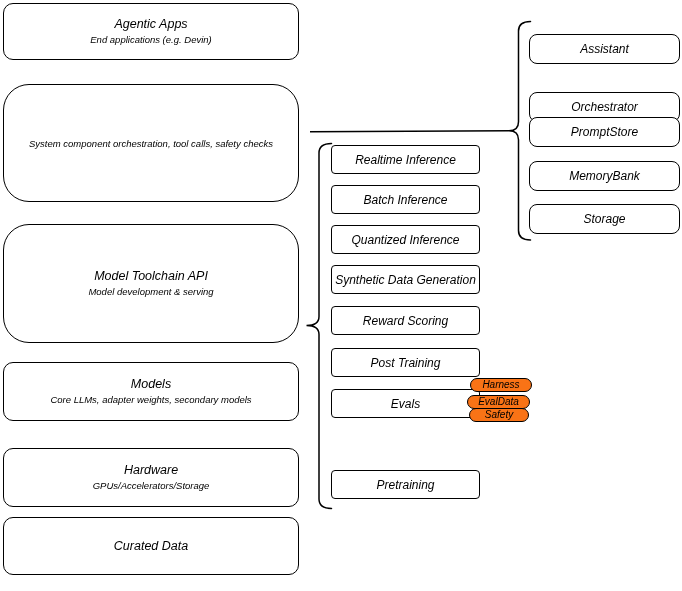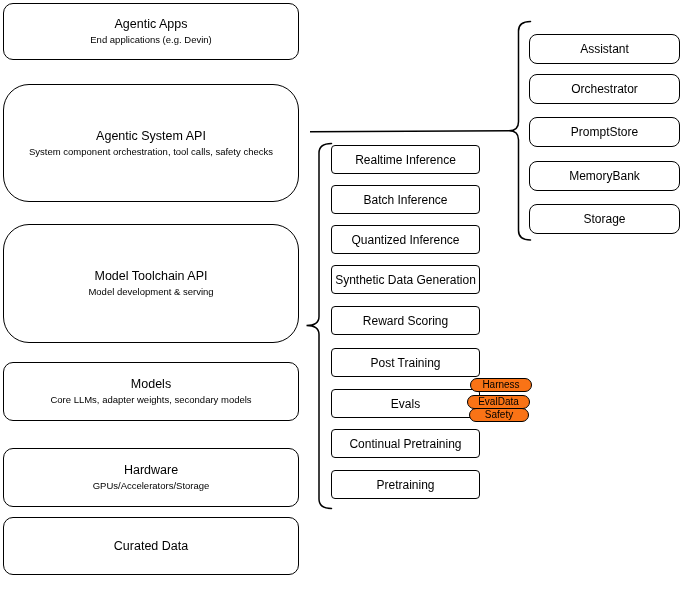--- a/index.html
+++ b/index.html
@@ -8,20 +8,21 @@
     background: #ffffff;
     font-family: "Liberation Sans", "DejaVu Sans", sans-serif;
     color: #000000;
   }
   .canvas {
     position: relative;
     width: 682px;
     height: 591px;
     background: #ffffff;
     overflow: hidden;
+    font-style: italic;
   }
   .overlay {
     position: absolute;
     left: 0; top: 0;
     width: 682px; height: 591px;
     pointer-events: none;
   }
   .node {
     position: absolute;
     box-sizing: border-box;
@@ -51,21 +52,21 @@
   }
   #mb0 { top: 145px; } #mb1 { top: 185px; } #mb2 { top: 225px; }
   #mb3 { top: 265px; } #mb4 { top: 306px; } #mb5 { top: 348px; }
   #mb6 { top: 389px; } #mb7 { top: 429px; } #mb8 { top: 470px; }
   
   .rbox {
     left: 529px; width: 151px; height: 30px;
     border-radius: 8px;
     font-size: 12px; white-space: nowrap;
   }
-  #rb0 { top: 34px; } #rb1 { top: 74px; } #rb2 { top: 117px; }
+  #rb0 { top: 34px; } #rb1 { top: 92px; } #rb2 { top: 117px; }
   #rb3 { top: 161px; } #rb4 { top: 204px; }
   
   .oval {
     position: absolute;
     box-sizing: border-box;
     background: #f97316;
     border: 1.5px solid #000000;
     border-radius: 8px;
     display: flex;
     align-items: center;
@@ -91,21 +92,20 @@
     <path d="M 530.5 21.5 Q 518.5 21.5 518.5 31 L 518.5 121.8 Q 518.5 130.8 509 130.8 Q 518.5 130.8 518.5 139.8 L 518.5 230.5 Q 518.5 240 530.5 240" fill="none" stroke="#000000" stroke-width="1.5" stroke-linecap="round"></path>
 
     <path d="M 331.5 143.5 Q 319 143.5 319 153 L 319 316.5 Q 319 325.5 306.5 325.5 Q 319 325.5 319 334.5 L 319 499 Q 319 508.5 331.5 508.5" fill="none" stroke="#000000" stroke-width="1.5" stroke-linecap="round"></path>
   </svg>
 
   <div class="node lbox" id="lb0">
     <span class="title">Agentic Apps</span>
     <span class="subtitle">End applications (e.g. Devin)</span>
   </div>
   <div class="node lbox" id="lb1">
-    <span class="title">Agentic System API</span>
     <span class="subtitle">System component orchestration, tool calls, safety checks</span>
   </div>
   <div class="node lbox" id="lb2">
     <span class="title">Model Toolchain API</span>
     <span class="subtitle">Model development &amp; serving</span>
   </div>
   <div class="node lbox" id="lb3">
     <span class="title">Models</span>
     <span class="subtitle">Core LLMs, adapter weights, secondary models</span>
   </div>
@@ -131,23 +131,20 @@
   </div>
   <div class="node mbox" id="mb4">
     <span>Reward Scoring</span>
   </div>
   <div class="node mbox" id="mb5">
     <span>Post Training</span>
   </div>
   <div class="node mbox" id="mb6">
     <span>Evals</span>
   </div>
-  <div class="node mbox" id="mb7">
-    <span>Continual Pretraining</span>
-  </div>
   <div class="node mbox" id="mb8">
     <span>Pretraining</span>
   </div>
 
   <div class="oval" id="ov0">
     <span>Harness</span>
   </div>
   <div class="oval" id="ov1">
     <span>EvalData</span>
   </div>

